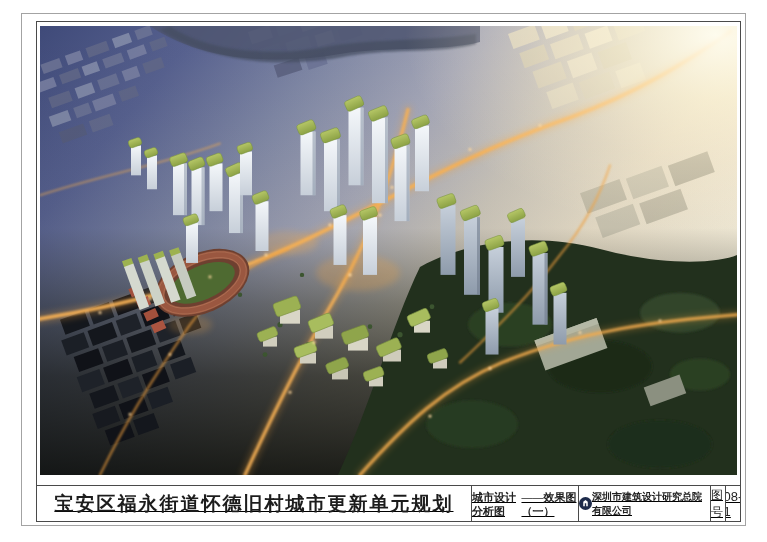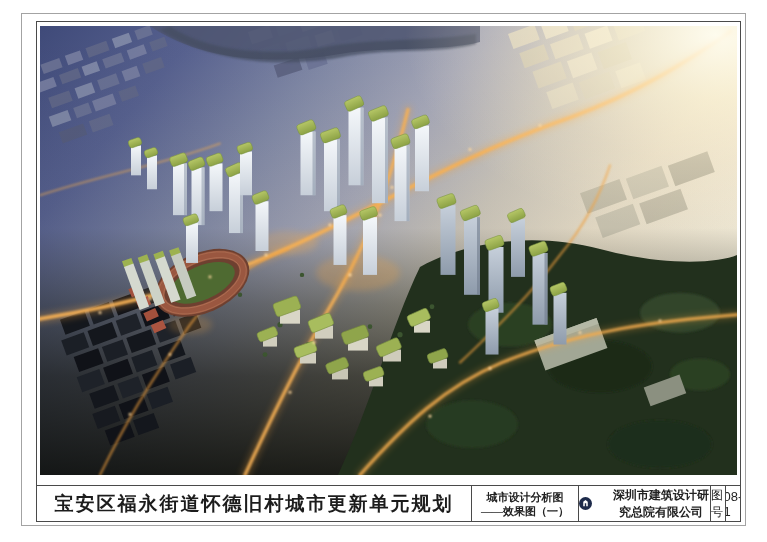--- a/index.html
+++ b/index.html
@@ -16,28 +16,28 @@
     border:1px solid #4a4a4a;box-sizing:border-box;background:#fff;
   }
   .render-area{
     position:absolute;left:3px;top:4px;width:697px;height:449px;
     background:#3f4a77;overflow:hidden;
   }
   .render-area svg{display:block;width:100%;height:100%;}
   .title-bar{
     position:absolute;left:0;right:0;bottom:0;height:36px;
     border-top:1px solid #4a4a4a;display:flex;align-items:stretch;
-    box-sizing:border-box;background:#fff;
+    box-sizing:border-box;background:#fff;text-decoration:underline;
   }
   .cell{display:flex;align-items:center;justify-content:center;box-sizing:border-box;overflow:hidden;}
   .cell + .cell{border-left:1px solid #4a4a4a;}
   .cell-title{width:434px;font-size:19px;letter-spacing:2px;color:#1c1c1c;font-weight:600;}
-  .cell-drawing{width:107px;flex-direction:column;font-size:11px;line-height:14px;color:#222;font-weight:600;justify-content:center;}
-  .cell-company{width:132px;font-size:12px;color:#222;font-weight:700;gap:20px;
-    font-family:"Liberation Sans","DejaVu Sans",sans-serif;letter-spacing:0;text-align:center;}
+  .cell-drawing{width:107px;flex-direction:row;font-size:11px;line-height:14px;color:#222;font-weight:600;justify-content:center;}
+  .cell-company{width:132px;font-size:10px;color:#222;font-weight:700;gap:0;
+    font-family:"Liberation Sans","DejaVu Sans",sans-serif;letter-spacing:0;}
   .cell-figlabel{width:15px;font-size:12px;color:#222;letter-spacing:0;
     font-family:"Liberation Sans","DejaVu Sans",sans-serif;}
   .cell-figno{flex:1;font-size:13px;color:#222;
     font-family:"Liberation Sans","DejaVu Sans",sans-serif;}
   .logo{width:13px;height:13px;border-radius:50%;background:#1d2a4a;flex:0 0 auto;
     display:flex;align-items:center;justify-content:center;}
   .logo svg{width:9px;height:9px;display:block;}
 </style>
 </head>
 <body>

